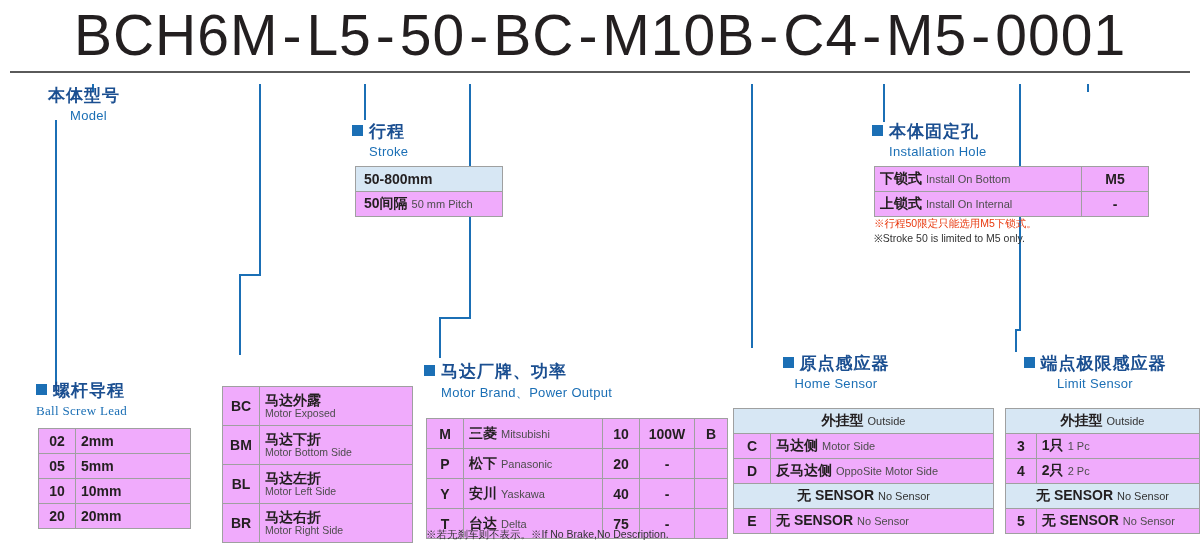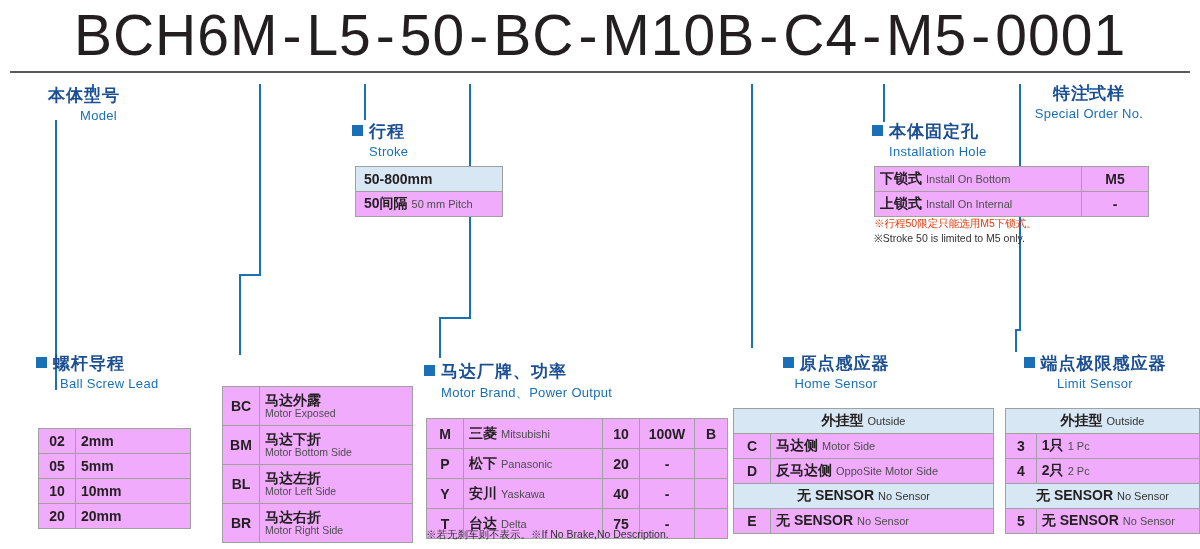--- a/index.html
+++ b/index.html
@@ -85,65 +85,61 @@
 
     <polyline points="884,84 884,122" fill="none" stroke="#1b6fb5" stroke-width="2"></polyline>
 
     <polyline points="1020,84 1020,330 1016,330 1016,352" fill="none" stroke="#1b6fb5" stroke-width="2"></polyline>
 
     <polyline points="1088,84 1088,92" fill="none" stroke="#1b6fb5" stroke-width="2"></polyline>
   </svg>
 
   <div class="grp" style="left:48px;top:84px;">
     <div class="cn">本体型号</div>
-    <div class="en" style="margin-left:32px;">Model</div>
+    <div class="en" style="margin-left:22px;">Model</div>
   </div>
 
   <div class="grp" style="left:352px;top:120px;">
     <div class="cn"><span class="sq"></span><span>行程</span></div>
     <div class="en" style="margin-left:17px;">Stroke</div>
   </div>
   <table class="tb" style="left:355px;top:166px;width:148px;">
     <tbody>
         <tr>
       <td class="hdr" style="text-align:left;padding-left:8px;">50-800mm</td>
     </tr>
     <tr>
       <td class="inline" style="padding-left:8px;"><b>50间隔</b><i>50 mm Pitch</i></td>
     </tr>
   </tbody>
     </table>
 
-  <div class="grp center" style="left:1008px;top:82px;width:162px;">
-    <div class="cn">特注式样</div>
-    <div class="en">Special Order No.</div>
-  </div>
 
   <div class="grp" style="left:872px;top:120px;">
     <div class="cn"><span class="sq"></span><span>本体固定孔</span></div>
     <div class="en" style="margin-left:17px;">Installation Hole</div>
   </div>
   <table class="tb" style="left:874px;top:166px;">
     <tbody>
         <tr>
       <td class="inline" style="width:196px;"><b>下锁式</b><i>Install On Bottom</i></td>
       <td style="width:56px;text-align:center;font-weight:bold;">M5</td>
     </tr>
     <tr>
       <td class="inline"><b>上锁式</b><i>Install On Internal</i></td>
       <td style="text-align:center;font-weight:bold;">-</td>
     </tr>
   </tbody>
     </table>
   <div class="note red" style="left:874px;top:216px;text-align:right;">※行程50限定只能选用M5下锁式。</div>
   <div class="note" style="left:874px;top:231px;">※Stroke 50 is limited to M5 only.</div>
 
-  <div class="grp" style="left:36px;top:352px;">
+  <div class="grp" style="left:36px;top:379px;">
     <div class="cn"><span class="sq"></span><span>螺杆导程</span></div>
-    <div class="en" style="margin-left:24px;">Ball Screw Lead</div>
+    <div class="en" style="margin-left:0;font-family:Liberation Serif, serif;">Ball Screw Lead</div>
   </div>
   <table class="tb" style="left:38px;top:428px;padding-left:28px;">
     <tbody>
         <tr>
           <td class="code">02</td>
           <td style="width:104px;font-weight:bold;">2mm</td>
         </tr>
     <tr>
           <td class="code">05</td>
           <td style="font-weight:bold;">5mm</td>

